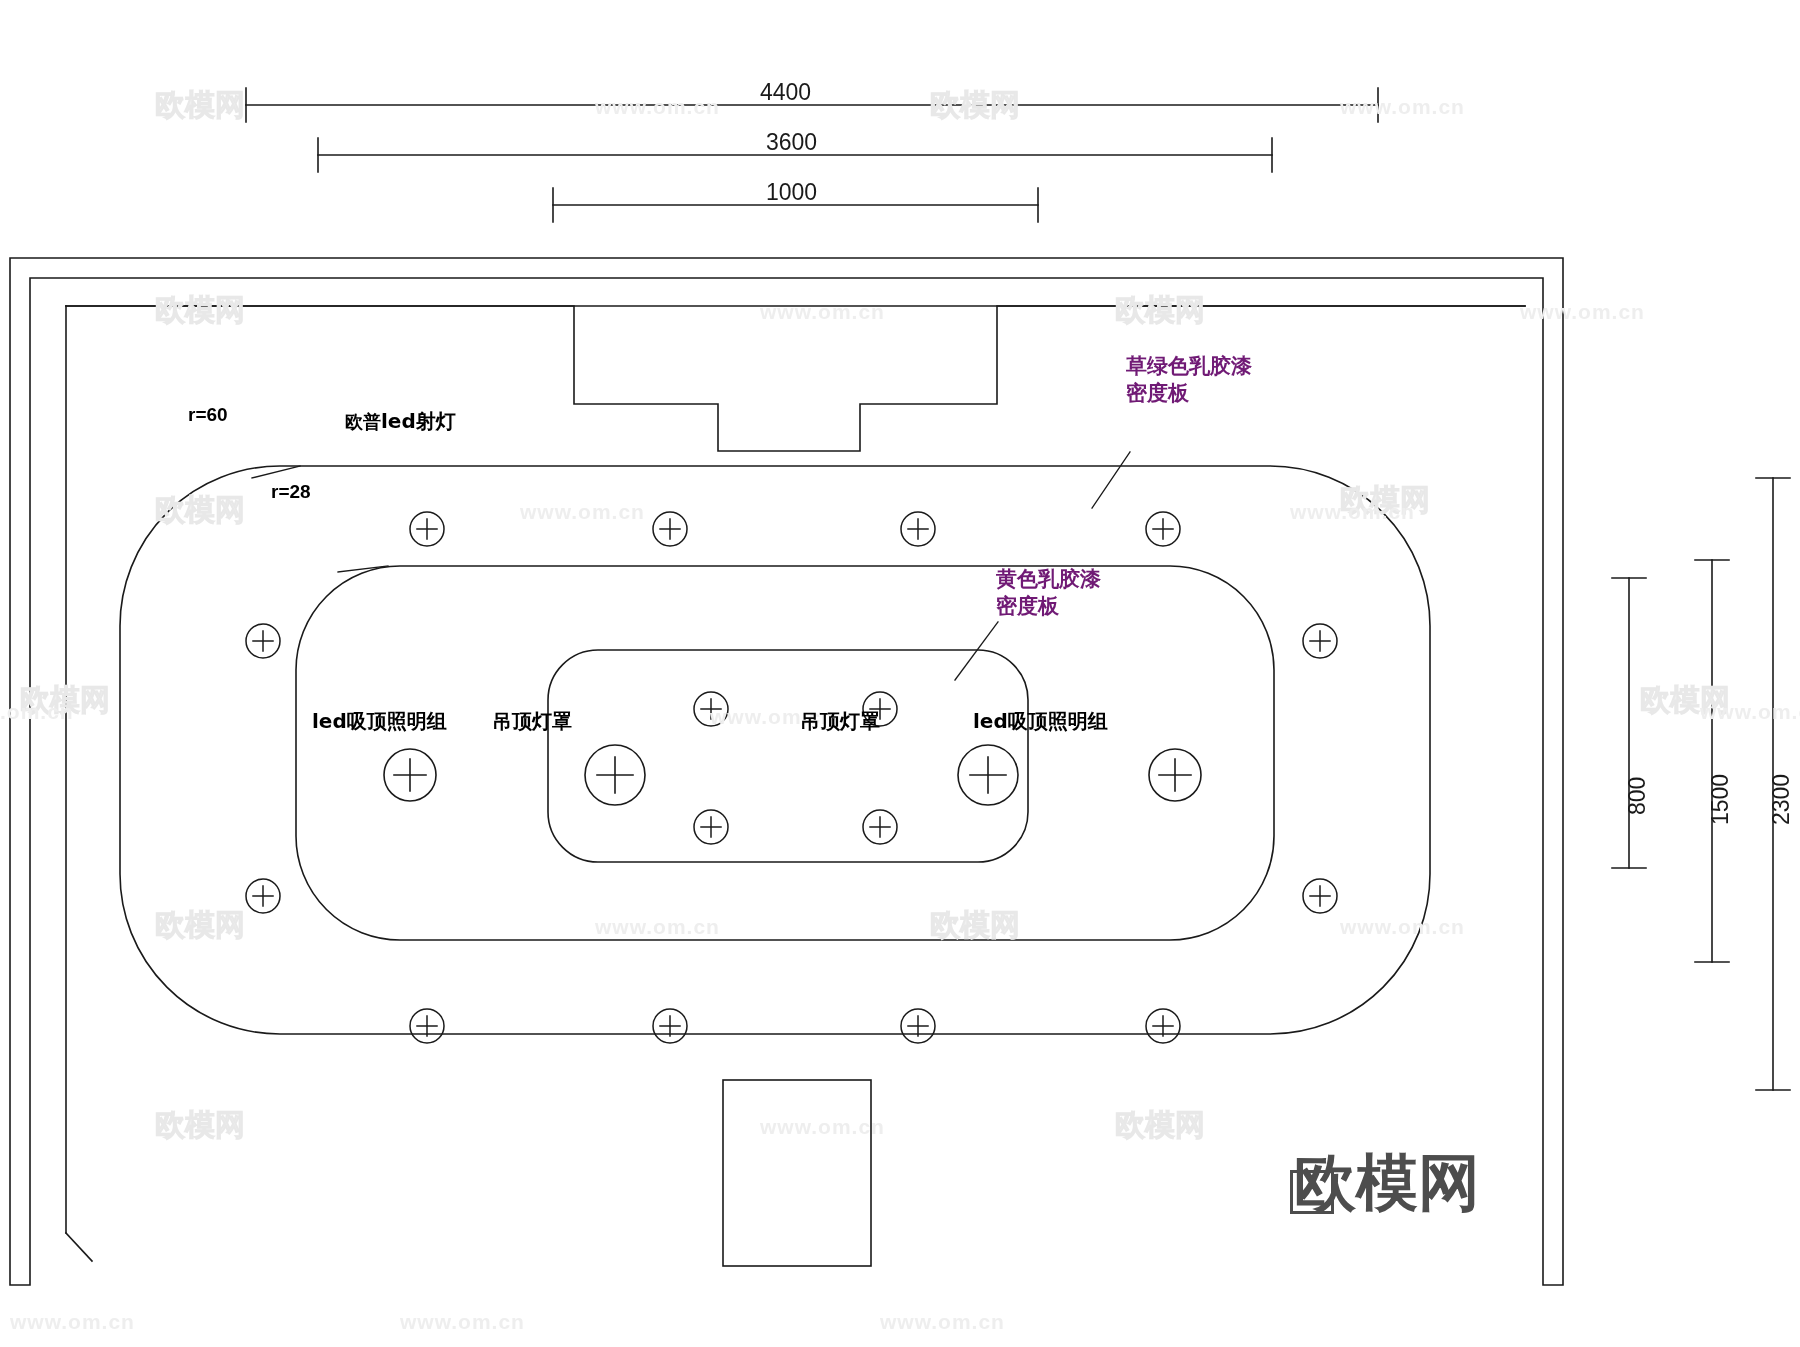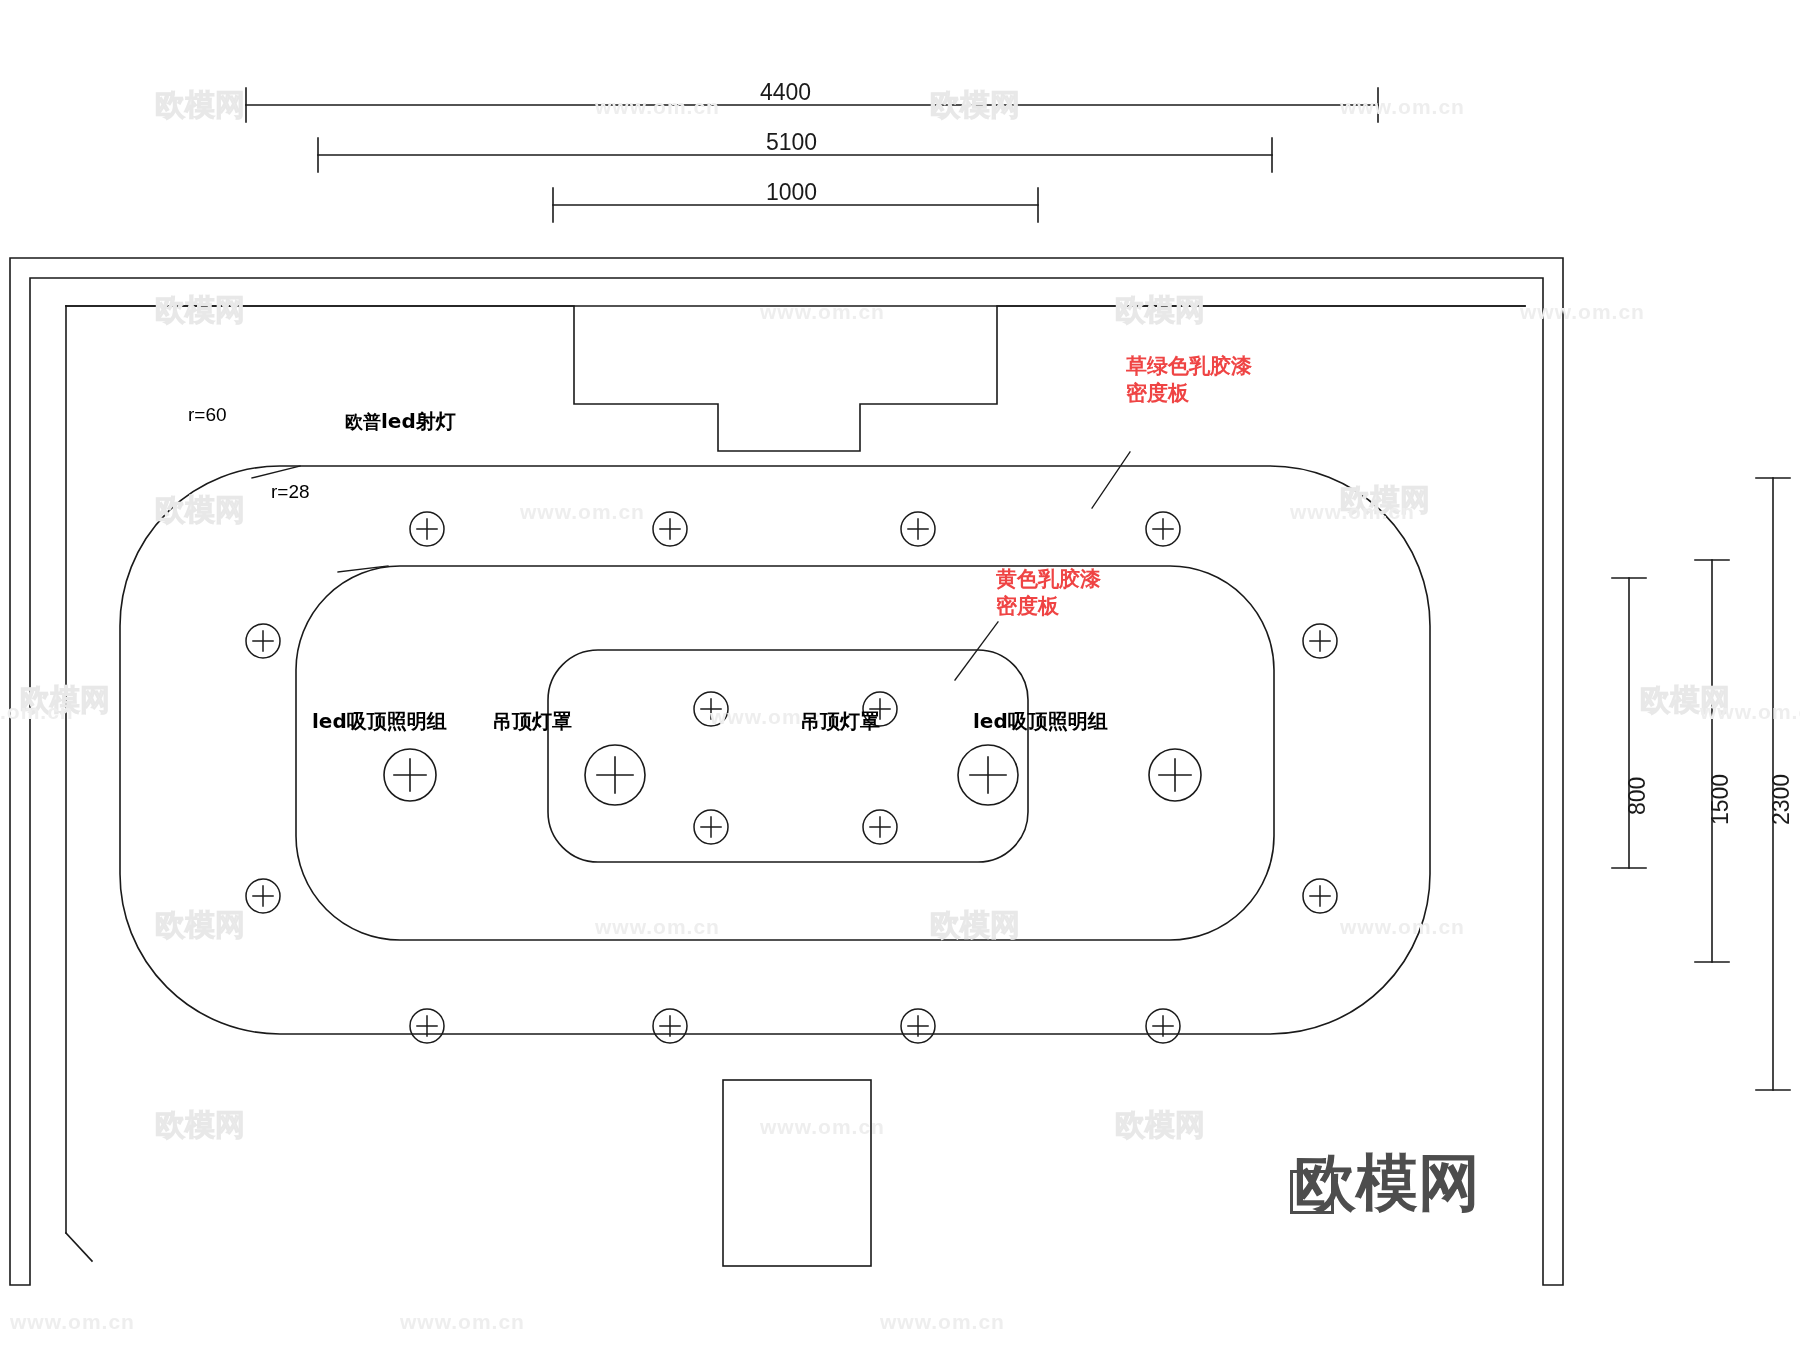--- a/index.html
+++ b/index.html
@@ -99,30 +99,30 @@
     color: #000000;
     line-height: 1.28;
     white-space: nowrap;
     user-select: none;
   }
   .ann-serif {
     position: absolute;
     font-family: "DejaVu Serif", serif;
     font-size: 21px;
     font-weight: 700;
-    color: #ef4444;
+    color: #701a75;
     line-height: 1.3;
     white-space: nowrap;
     user-select: none;
   }
   .radius-label {
     position: absolute;
     font-family: "Liberation Sans", sans-serif;
     font-size: 19px;
-    font-weight: 400;
+    font-weight: 700;
     color: #000000;
     white-space: nowrap;
     user-select: none;
   }
   .spot-prefix {
     font-family: "DejaVu Serif", serif;
     font-size: 18px;
     font-weight: 700;
   }
 </style>
@@ -357,21 +357,21 @@
   <div class="wm-tile" style="left:1700px; top:700px;">www.om.cn</div>
   <div class="wm-tile" style="left:0px;    top:700px;">.om.cn</div>
   <div class="wm-tile" style="left:595px;  top:915px;">www.om.cn</div>
   <div class="wm-tile" style="left:1340px; top:915px;">www.om.cn</div>
   <div class="wm-tile" style="left:760px;  top:1115px;">www.om.cn</div>
   <div class="wm-tile" style="left:10px;   top:1310px;">www.om.cn</div>
   <div class="wm-tile" style="left:400px;  top:1310px;">www.om.cn</div>
   <div class="wm-tile" style="left:880px;  top:1310px;">www.om.cn</div>
 
   <div class="dim-label" style="left:760px; top:79px;">4400</div>
-  <div class="dim-label" style="left:766px; top:129px;">5100</div>
+  <div class="dim-label" style="left:766px; top:129px;">3600</div>
   <div class="dim-label" style="left:766px; top:179px;">1000</div>
 
   <div class="dim-label-vert" style="left:1624px; top:815px;">800</div>
   <div class="dim-label-vert" style="left:1707px; top:825px;">1500</div>
   <div class="dim-label-vert" style="left:1768px; top:825px;">2300</div>
 
   <div class="radius-label" style="left:188px; top:404px;">r=60</div>
   <div class="radius-label" style="left:271px; top:481px;">r=28</div>
 
   <div class="ann" style="left:345px; top:409px;">

